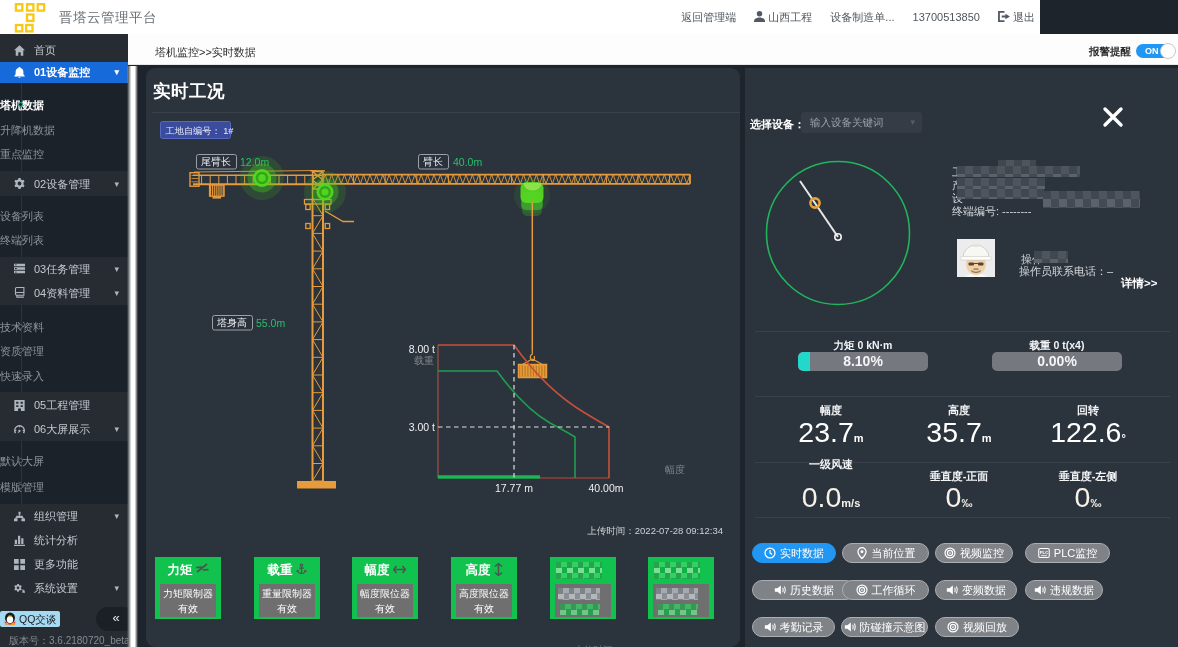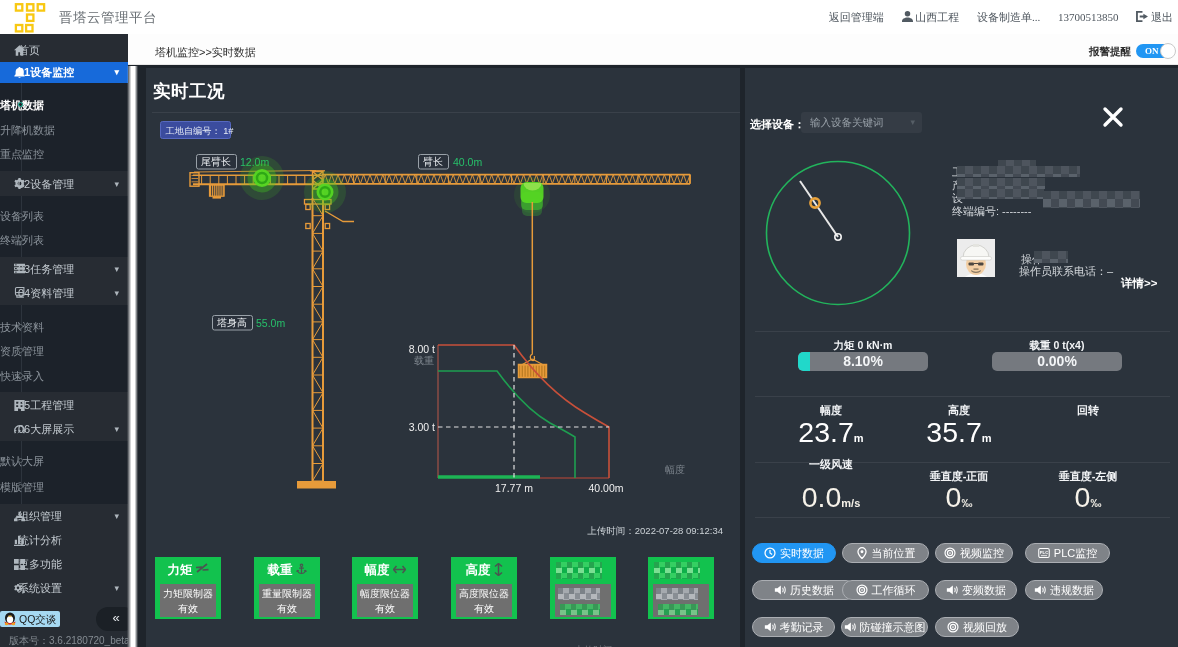--- a/index.html
+++ b/index.html
@@ -1,51 +1,51 @@
 <!DOCTYPE html>
 <html><head>
 <meta charset="utf-8">
 <style>
   * { margin:0; padding:0; box-sizing:border-box; }
   html,body { width:1178px; height:647px; overflow:hidden; background:#1e242b;
     font-family:"Liberation Sans", sans-serif; }
   .abs { position:absolute; }
   
-  #hdr { position:absolute; left:0; top:0; width:1178px; height:34px; background:#ffffff;font-family:Liberation Serif, serif; }
+  #hdr { position:absolute; left:0; top:0; width:1040px; height:34px; background:#ffffff; }
   #hdr .title { position:absolute; left:59px; top:9px; font-size:13.5px; color:#686e73; letter-spacing:0.5px;}
   #hdr .rmenu { position:absolute; right:5px; top:10px; font-size:11px; color:#4e565e; }
   #hdr .rmenu span { margin-left:15px; }
   
   #bar2 { position:absolute; left:128px; top:34px; width:1050px; height:31px; background:#fdfdfd; border-bottom:1px solid #e8e8e8;}
   #crumb { position:absolute; left:27px; top:11px; font-size:11px; color:#2e2e2e; }
   #alarm { position:absolute; right:47px; top:11px; font-size:10.5px; color:#2e2e2e; font-weight:bold;}
   #toggle { position:absolute; right:4px; top:10px; width:38px; height:14px; background:#2196f3; border-radius:8px;}
-  #toggle .on { position:absolute; left:9px; top:2px; color:#fff; font-size:9px; font-weight:bold;font-family:Liberation Serif, serif;}
+  #toggle .on { position:absolute; left:9px; top:2px; color:#fff; font-size:9px; font-weight:bold;}
   #toggle .knob { position:absolute; right:-2px; top:-1px; width:16px; height:16px; background:#fff; border:1px solid #c9c9c9; border-radius:50%;}
   
   #side { position:absolute; left:0; top:34px; width:128px; height:613px; background:#272c33; overflow:hidden;}
-  .mi { position:relative; height:24px; line-height:24px; color:#c3cad0; font-size:11px; padding-left:18px; white-space:nowrap; }
+  .mi { position:relative; height:24px; line-height:24px; color:#c3cad0; font-size:11px; padding-left:34px; white-space:nowrap; }
   .mi svg.ic { position:absolute; left:14px; top:6.5px; fill:#aeb6bd; width:11px; height:11px; }
   .mi .caret { position:absolute; right:9px; top:0px; font-size:9px; color:#aeb6bd;}
   .mi.active { background:#176ada; color:#fff; height:21px; line-height:21px; font-weight:bold;}
   .mi.active svg.ic { fill:#fff; top:5px;}
   .mi.active .caret { color:#fff; }
   .sub { background:#1c222a; position:relative; }
   .sub:before { content:""; position:absolute; left:20.5px; top:0; bottom:0; width:1px; background:#2d343d; }
   .si.on { font-weight:bold; }
   .si { position:relative; height:24.5px; line-height:24.5px; color:#8b939b; font-size:11px; white-space:nowrap;}
   .si .dot { position:absolute; left:17.5px; top:9px; width:5px; height:5px; border:1.5px solid #60686f; border-radius:50%; background:#1c222a; z-index:1;}
   .si.on { color:#fff; }
   .si.on .dot { border-color:#1abc9c; }
   #qqbar { position:absolute; left:0; top:577px; width:128px; height:17px;}
   #qqbadge { position:absolute; left:0; top:0; width:60px; height:16px; background:#a6d9f2; border-radius:2px; color:#1b1b1b; font-size:10.5px; line-height:16px; padding-left:19px;}
   #collapse { position:absolute; left:96px; top:-4px; width:40px; height:24px; background:#1b2026; border-radius:12px; color:#e3e6e9; text-align:center; line-height:22px; font-size:13px;}
   #ver { position:absolute; left:9px; top:600px; font-size:10px; color:#848b92; white-space:nowrap; }
   
-  #lpanel { position:absolute; left:146px; top:68px; width:594px; height:579px; background:#2b333c; }
+  #lpanel { position:absolute; left:146px; top:68px; width:594px; height:579px; background:#2b333c;border-radius:9px; }
   #rpanel { position:absolute; left:745px; top:68px; width:433px; height:579px; background:#2b333c; }
   #wstrip { position:absolute; left:127px; top:66px; width:11px; height:581px;
      background:linear-gradient(90deg, rgba(255,255,255,0) 0%, #ffffff 40%, #ffffff 70%, rgba(255,255,255,0) 100%); }
   #ltitle { position:absolute; left:7px; top:10.5px; color:#fff; font-size:17.5px; font-weight:bold; letter-spacing:0.5px;}
   #uptime { position:absolute; right:17px; top:457px; color:#ccd2d7; font-size:9.5px;}
   #uptime2 { position:absolute; right:30px; top:576px; color:#70767c; font-size:9.5px;}
   
   .gcard { position:absolute; top:489px; width:66px; height:62px; background:#12c24e; }
   .gcard .t { text-align:center; color:#fff; font-weight:bold; font-size:12.5px; margin-top:5px;}
   .gcard .box { position:absolute; left:5px; top:27px; width:56px; height:33px; background:#6f6f6f; color:#fff; font-size:10px; text-align:center; line-height:15px; padding-top:2px;}
@@ -378,20 +378,21 @@
   <div class="pbar" style="left:53px;top:283.5px">8.10%<span class="fill" style="width:12px"></span></div>
   <div class="barlab" style="left:247px;top:271px">载重 0 t(x4)</div>
   <div class="pbar" style="left:247px;top:283.5px">0.00%</div>
   <div class="divider" style="top:328px"></div>
 
   <div class="statlab" style="left:16px;top:335px">幅度</div>
   <div class="statval" style="left:16px;top:349px">23.7<small>m</small></div>
   <div class="statlab" style="left:144px;top:335px">高度</div>
   <div class="statval" style="left:144px;top:349px">35.7<small>m</small></div>
   <div class="statlab" style="left:273px;top:335px">回转</div>
+  <div class="statval" style="left:273px;top:349px">122.6<small>°</small></div>
   <div class="divider" style="top:394px"></div>
 
   <div class="statlab" style="left:16px;top:389px">一级风速</div>
   <div class="statval" style="left:16px;top:414px;color:#f6f2e9">0.0<small>m/s</small></div>
   <div class="statlab" style="left:144px;top:401px">垂直度-正面</div>
   <div class="statval" style="left:144px;top:414px;color:#f6f2e9">0<small>‰</small></div>
   <div class="statlab" style="left:273px;top:401px">垂直度-左侧</div>
   <div class="statval" style="left:273px;top:414px;color:#f6f2e9">0<small>‰</small></div>
   <div class="divider" style="top:449px"></div>
 

